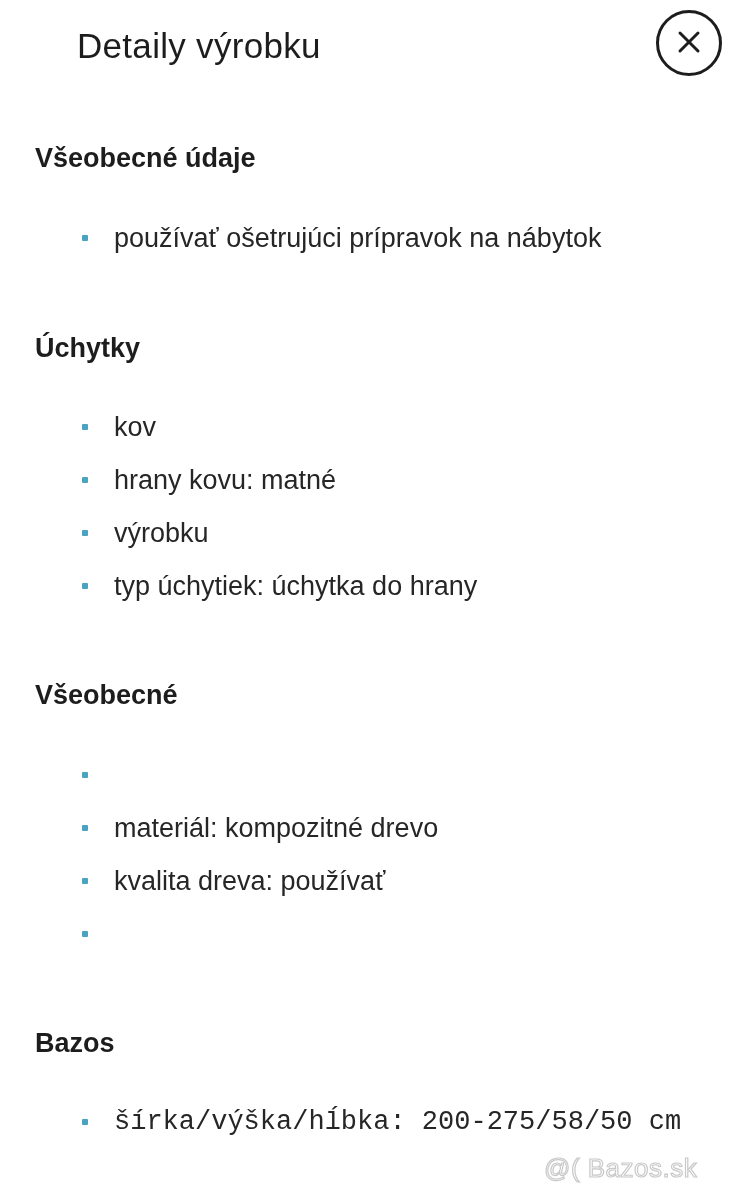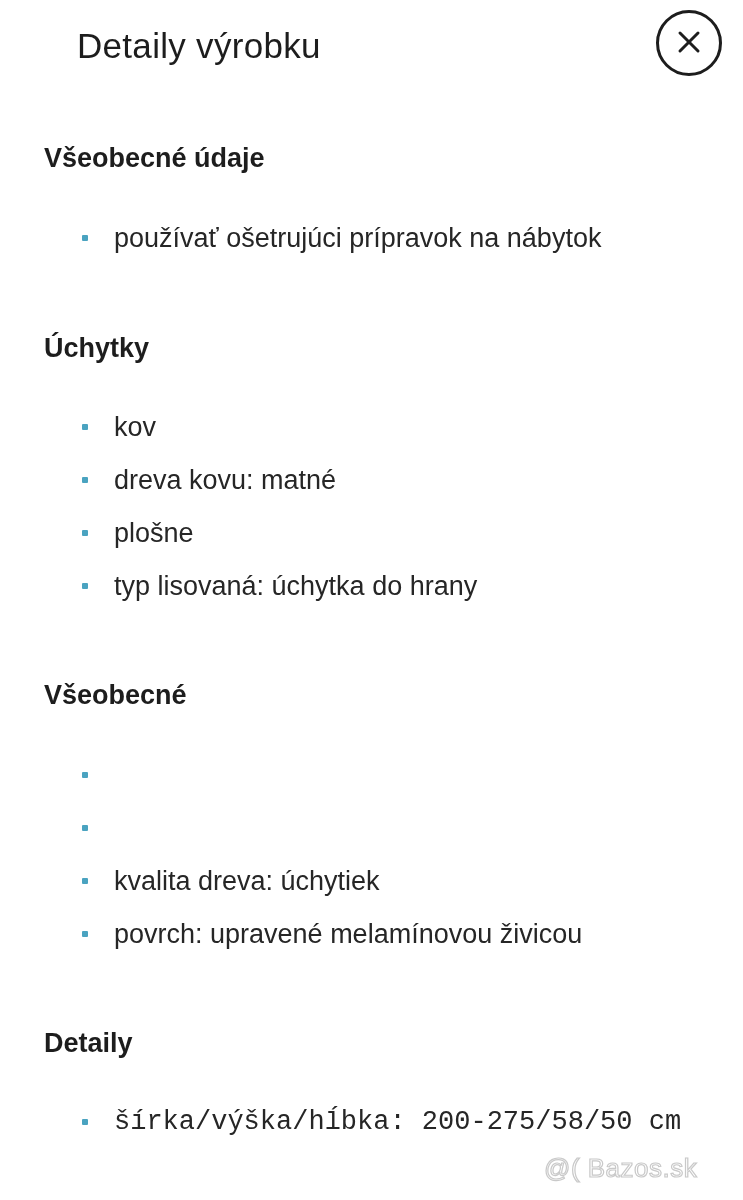--- a/index.html
+++ b/index.html
@@ -53,21 +53,21 @@
       width: 26px;
       height: 26px;
     }
     .section {
       position: absolute;
       left: 0;
       width: 743px;
     }
     .section-heading {
       position: absolute;
-      left: 44px;
+      left: 35px;
       top: 0;
       margin: 0;
       font-size: 27px;
       font-weight: 700;
       color: #1d1d1d;
       line-height: 34px;
       white-space: nowrap;
     }
     .item-list {
       list-style: none;
@@ -141,55 +141,55 @@
 
 <section class="section" style="top:331px;">
   <h2 class="section-heading">Úchytky</h2>
   <ul class="item-list" style="top:71px;text-decoration:underline;">
     <li class="list-item">
       <span class="bullet"></span>
       <span class="item-text">kov</span>
     </li>
     <li class="list-item">
       <span class="bullet"></span>
-      <span class="item-text">dreva kovu: matné</span>
+      <span class="item-text">hrany kovu: matné</span>
     </li>
     <li class="list-item">
       <span class="bullet"></span>
-      <span class="item-text">plošne</span>
+      <span class="item-text">výrobku</span>
     </li>
     <li class="list-item">
       <span class="bullet"></span>
-      <span class="item-text">typ lisovaná: úchytka do hrany</span>
+      <span class="item-text">typ úchytiek: úchytka do hrany</span>
     </li>
   </ul>
 </section>
 
 <section class="section" style="top:678px;">
   <h2 class="section-heading">Všeobecné</h2>
   <ul class="item-list" style="top:72px;">
     <li class="list-item">
       <span class="bullet"></span>
     </li>
     <li class="list-item">
       <span class="bullet"></span>
+      <span class="item-text">materiál: kompozitné drevo</span>
     </li>
     <li class="list-item">
       <span class="bullet"></span>
-      <span class="item-text">kvalita dreva: úchytiek</span>
+      <span class="item-text">kvalita dreva: používať</span>
     </li>
     <li class="list-item">
       <span class="bullet"></span>
-      <span class="item-text">povrch: upravené melamínovou živicou</span>
     </li>
   </ul>
 </section>
 
 <section class="section" style="top:1026px;">
-  <h2 class="section-heading">Detaily</h2>
+  <h2 class="section-heading">Bazos</h2>
   <ul class="item-list" style="top:71px;font-family:Liberation Mono, monospace;">
     <li class="list-item">
       <span class="bullet"></span>
       <span class="item-text">šírka/výška/hĺbka: 200-275/58/50 cm</span>
     </li>
   </ul>
 </section>
 
 <div class="watermark">@( Bazos.sk</div>
 

